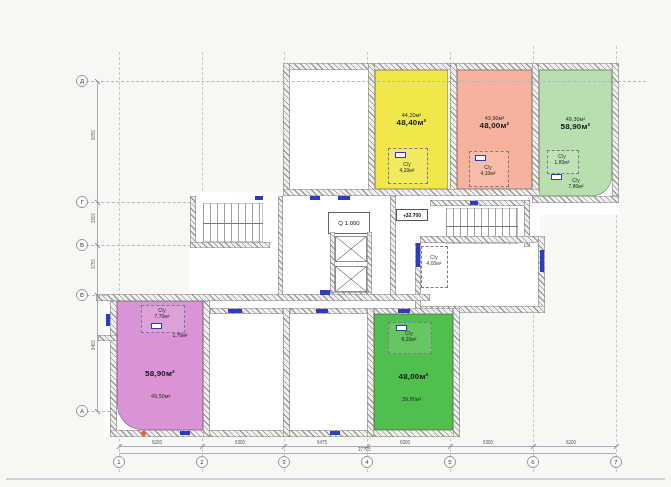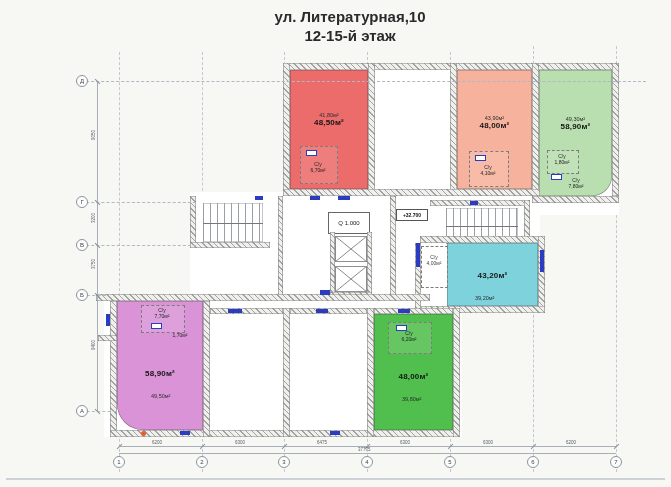--- a/index.html
+++ b/index.html
@@ -30,50 +30,46 @@
   .tickv{position:absolute;width:1px;height:7px;background:#8d949e;transform:rotate(45deg);}
   .bub{position:absolute;width:12px;height:12px;border:1px solid #8a93a0;border-radius:50%;font-size:6px;color:#3f454d;display:flex;align-items:center;justify-content:center;background:#fdfdfb;box-sizing:border-box;}
   .frame{position:absolute;left:6px;right:6px;height:2px;background:#ccd1d8;}
   .dot{position:absolute;width:5px;height:5px;border-radius:50%;background:#e85c2e;}
 </style>
 </head>
 <body>
 
 <div id="stage">
 
-  <div class="title">
-    <div>ул. Литературная,10</div>
-    <div>12-15-й этаж</div>
-  </div>
 
   <div class="axv" style="left:119px;top:52px;height:420px;"></div>
   <div class="axv" style="left:202px;top:52px;height:420px;"></div>
   <div class="axv" style="left:284px;top:52px;height:420px;"></div>
   <div class="axv" style="left:367px;top:52px;height:420px;"></div>
   <div class="axv" style="left:450px;top:52px;height:420px;"></div>
   <div class="axv" style="left:533px;top:46px;height:426px;"></div>
   <div class="axv" style="left:616px;top:46px;height:426px;"></div>
 
   <div class="paper" style="left:283px;top:63px;width:336px;height:152px;"></div>
   <div class="paper" style="left:190px;top:192px;width:350px;height:113px;"></div>
   <div class="paper" style="left:104px;top:294px;width:358px;height:143px;"></div>
   <div class="paper" style="left:420px;top:236px;width:125px;height:77px;"></div>
 
-  <div class="apt" style="left: 290px; top: 70px; width: 78px; height: 119px; background: rgb(236, 107, 107);">
+
+  <div class="apt" style="left: 375px; top: 70px; width: 73px; height: 119px; background: rgb(241, 230, 74);">
     <div class="labels" style="top:42px;">
-      <div class="room">41,80м²</div>
-      <div class="total">48,50м²</div>
-    </div>
-    <div class="subox" style="left:10px;top:76px;width:36px;height:36px;"></div>
-    <div class="su" style="left:12px;top:92px;width:32px;">
-      <span>С/у</span><br><span>6,70м²</span>
-    </div>
-    <div class="fix" style="left:16px;top:80px;width:9px;height:4px;"></div>
-  </div>
-
+      <div class="room">44,20м²</div>
+      <div class="total">48,40м²</div>
+    </div>
+    <div class="subox" style="left:13px;top:78px;width:38px;height:34px;"></div>
+    <div class="su" style="left:15px;top:92px;width:34px;">
+      <span>С/у</span><br><span>4,20м²</span>
+    </div>
+    <div class="fix" style="left:20px;top:82px;width:9px;height:4px;"></div>
+  </div>
 
   <div class="apt" style="left: 457px; top: 70px; width: 75px; height: 119px; background: rgb(246, 178, 157);">
     <div class="labels" style="top:45px;">
       <div class="room">43,90м²</div>
       <div class="total">48,00м²</div>
     </div>
     <div class="subox" style="left:12px;top:81px;width:38px;height:34px;"></div>
     <div class="su" style="left:14px;top:95px;width:34px;">
       <span>С/у</span><br><span>4,10м²</span>
     </div>
@@ -131,26 +127,20 @@
   </div>
 
   <div class="lvl" style="left:396px;top:209px;width:30px;height:10px;">
     <span>+32.700</span>
   </div>
 
   <div class="wall" style="left:430px;top:200px;width:100px;height:6px;"></div>
   <div class="wall" style="left:524px;top:200px;width:6px;height:47px;"></div>
   <div class="stairs" style="left:446px;top:208px;width:72px;height:36px;"></div>
 
-  <div class="apt" style="left: 447px; top: 243px; width: 91px; height: 63px; background: rgb(126, 210, 220);">
-    <div class="labels" style="top:28px;">
-      <div class="total">43,20м²</div>
-    </div>
-    <div class="room" style="position:absolute;left:28px;top:52px;">39,20м²</div>
-  </div>
   <div class="su" style="left:423px;top:255px;width:22px;">
     <span>С/у</span><br><span>4,00м²</span>
   </div>
   <div class="subox" style="left:421px;top:246px;width:25px;height:40px;"></div>
   <div class="wall" style="left:420px;top:236px;width:125px;height:7px;"></div>
   <div class="wall" style="left:538px;top:236px;width:7px;height:77px;"></div>
   <div class="wall" style="left:420px;top:306px;width:125px;height:7px;"></div>
   <div class="wall" style="left:415px;top:243px;width:6px;height:70px;"></div>
 
   <div class="wall" style="left:96px;top:294px;width:334px;height:7px;"></div>

